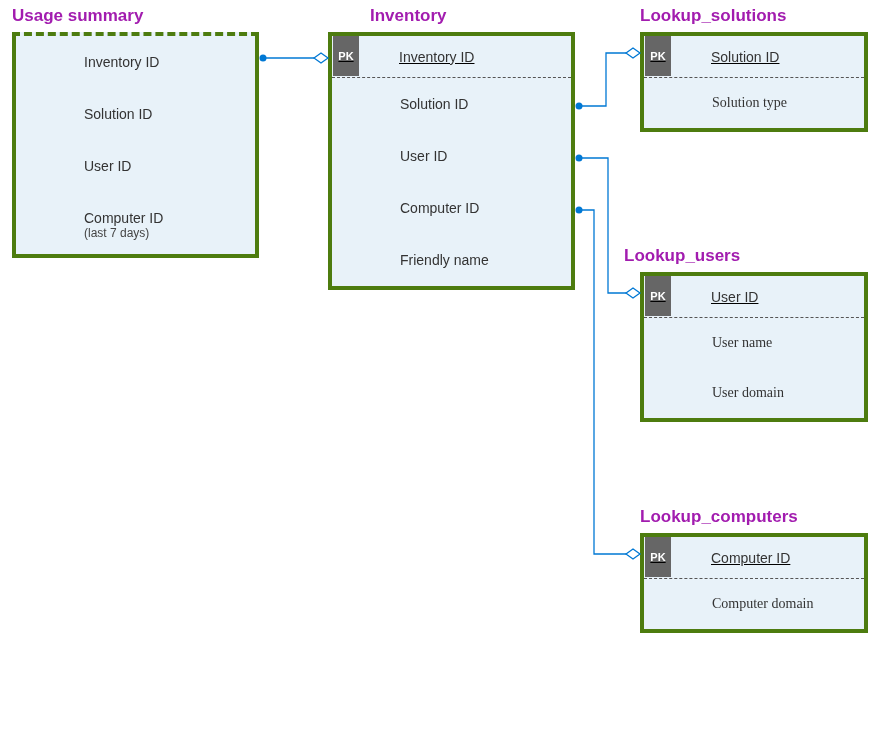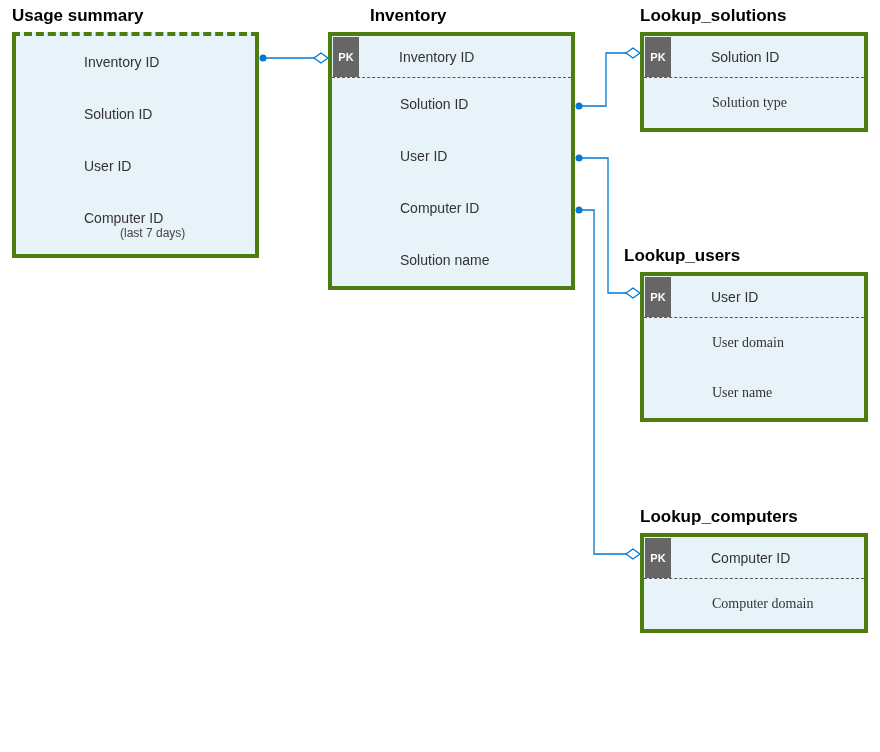--- a/index.html
+++ b/index.html
@@ -6,36 +6,36 @@
   body {
     margin: 0;
     padding: 0;
     font-family: "Segoe UI", Arial, sans-serif;
     background: #fff;
     width: 880px;
     height: 752px;
     position: relative;
   }
   .table-title {
-    color: #000000;
+    color: #a21caf;
     font-size: 17px;
     font-weight: 600;
     position: absolute;
   }
   .table-box {
     position: absolute;
     background: #e8f2f9;
     border: 4px solid #4d7c0f;
   }
   .pk-row {
     position: relative;
     border-bottom: 1px dashed #555;
     height: 42px;
     display: flex;
-    align-items: center;
+    text-decoration: underline;
   }
   .pk-badge {
     background: #666;
     color: #fff;
     font-size: 11px;
     font-weight: 600;
     width: 26px;
     height: 40px;
     display: flex;
     align-items: center;
@@ -49,21 +49,21 @@
     display: flex;
     align-items: center;
     padding-left: 68px;
   }
   .field-sm { height: 50px; font-family: Liberation Serif, serif; }
   .pk-row .field { padding-left: 40px; height: auto; }
   .sub {
     font-size: 12px;
     color: #444;
     margin-top: -18px;
-    padding-left: 104px;
+    padding-left: 68px;
     padding-bottom: 14px;
   }
   svg.connectors {
     position: absolute;
     top: 0; left: 0;
     width: 880px; height: 752px;
     pointer-events: none;
   }
   .dot { fill: #0078d4; }
   .line { stroke: #0078d4; stroke-width: 1.3; fill: none; }
@@ -83,40 +83,40 @@
 
 <div class="table-title" style="left:328px; top:6px;margin-left:42px;">Inventory</div>
 <div class="table-box" style="left:328px; top:32px; width:247px;">
   <div class="pk-row">
     <div class="pk-badge">PK</div>
     <div class="field">Inventory ID</div>
   </div>
   <div class="field">Solution ID</div>
   <div class="field">User ID</div>
   <div class="field">Computer ID</div>
-  <div class="field">Solution name</div>
+  <div class="field">Friendly name</div>
 </div>
 
 <div class="table-title" style="left:640px; top:6px;">Lookup_solutions</div>
 <div class="table-box" style="left:640px; top:32px; width:228px;">
   <div class="pk-row">
     <div class="pk-badge">PK</div>
     <div class="field">Solution ID</div>
   </div>
   <div class="field field-sm">Solution type</div>
 </div>
 
 <div class="table-title" style="left:624px; top:246px;">Lookup_users</div>
 <div class="table-box" style="left:640px; top:272px; width:228px;">
   <div class="pk-row">
     <div class="pk-badge">PK</div>
     <div class="field">User ID</div>
   </div>
+  <div class="field field-sm">User name</div>
   <div class="field field-sm">User domain</div>
-  <div class="field field-sm">User name</div>
 </div>
 
 <div class="table-title" style="left:640px; top:507px;">Lookup_computers</div>
 <div class="table-box" style="left:640px; top:533px; width:228px;">
   <div class="pk-row">
     <div class="pk-badge">PK</div>
     <div class="field">Computer ID</div>
   </div>
   <div class="field field-sm">Computer domain</div>
 </div>

